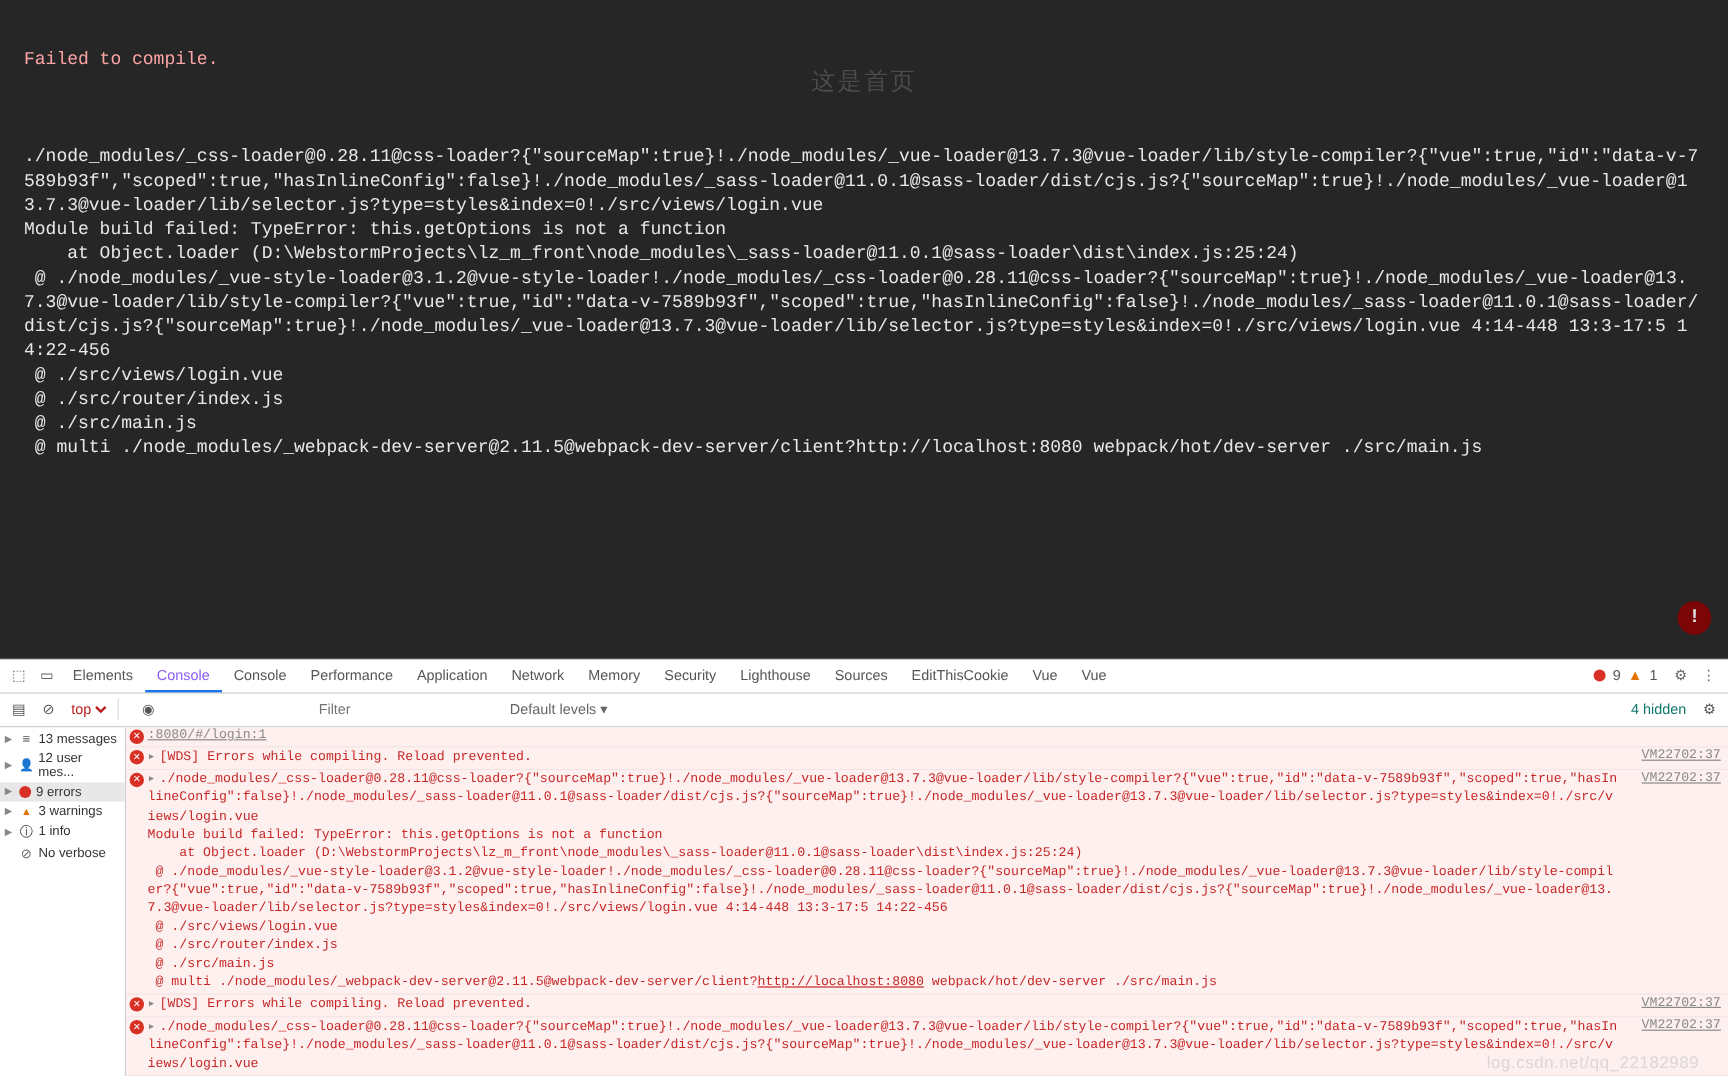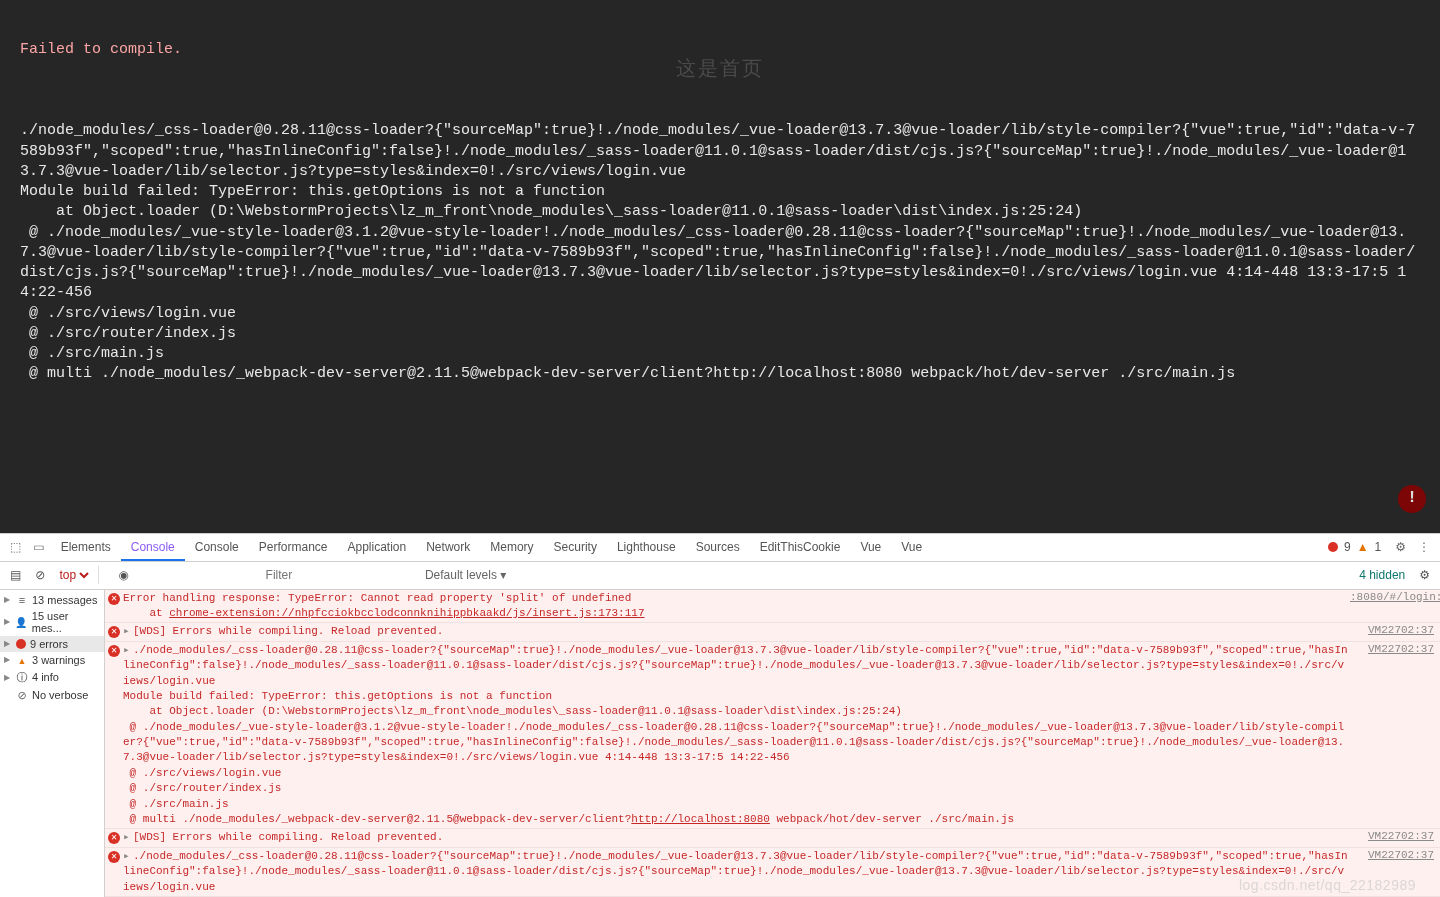--- a/index.html
+++ b/index.html
@@ -117,48 +117,46 @@
   <div class="dt-body">
     <div class="dt-sidebar" id="sidebar">
         <div class="row">
           <span class="tri">▶</span>
           <span class="ic msg"></span>
           <span>13 messages</span>
         </div>
         <div class="row">
           <span class="tri">▶</span>
           <span class="ic user"></span>
-          <span>15 user mes...</span>
+          <span>12 user mes...</span>
         </div>
         <div class="row selected">
           <span class="tri">▶</span>
           <span class="ic err"></span>
           <span>9 errors</span>
         </div>
         <div class="row">
           <span class="tri">▶</span>
           <span class="ic warn"></span>
           <span>3 warnings</span>
         </div>
         <div class="row">
           <span class="tri">▶</span>
           <span class="ic info"></span>
-          <span>4 info</span>
+          <span>1 info</span>
         </div>
         <div class="row">
           <span class="tri"></span>
           <span class="ic verb"></span>
           <span>No verbose</span>
         </div>
       </div>
     <div class="dt-console" id="console">
         <div class="msg err">
           <div class="gutter"><span class="circle-x">✕</span></div>
-          <div class="body">Error handling response: TypeError: Cannot read property 'split' of undefined
-    at <span class="link">chrome-extension://nhpfcciokbcclodconnknihippbkaakd/js/insert.js:173:117</span></div>
           <div class="src">:8080/#/login:1</div>
         </div>
         <div class="msg err">
           <div class="gutter"><span class="circle-x">✕</span></div>
           <div class="body"><span class="arrow">▸</span>[WDS] Errors while compiling. Reload prevented.</div>
           <div class="src">VM22702:37</div>
         </div>
         <div class="msg err">
           <div class="gutter"><span class="circle-x">✕</span></div>
           <div class="body"><span class="arrow">▸</span>./node_modules/_css-loader@0.28.11@css-loader?{"sourceMap":true}!./node_modules/_vue-loader@13.7.3@vue-loader/lib/style-compiler?{"vue":true,"id":"data-v-7589b93f","scoped":true,"hasInlineConfig":false}!./node_modules/_sass-loader@11.0.1@sass-loader/dist/cjs.js?{"sourceMap":true}!./node_modules/_vue-loader@13.7.3@vue-loader/lib/selector.js?type=styles&amp;index=0!./src/views/login.vue

